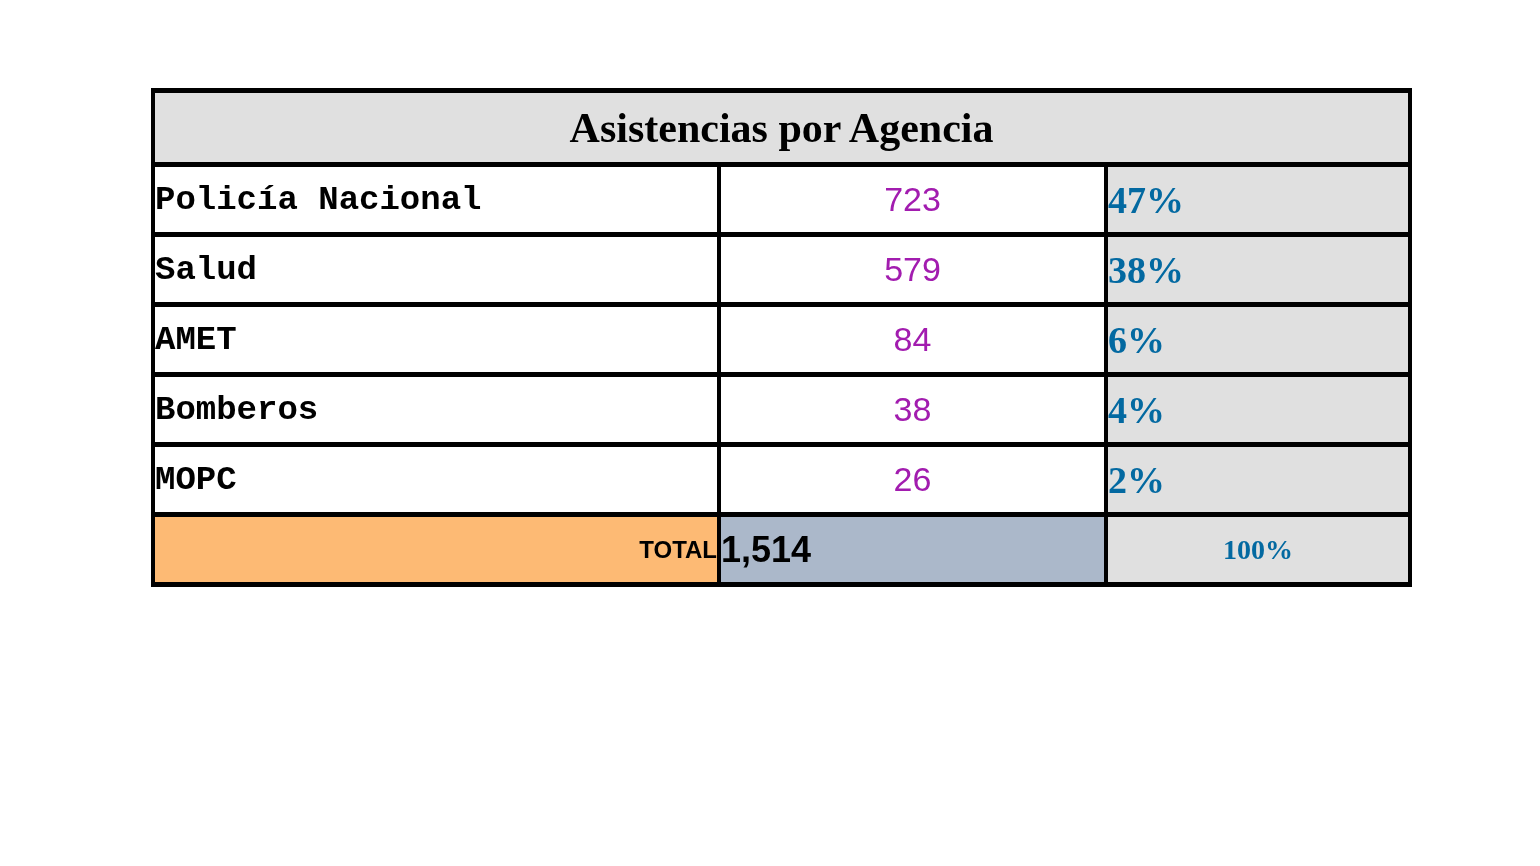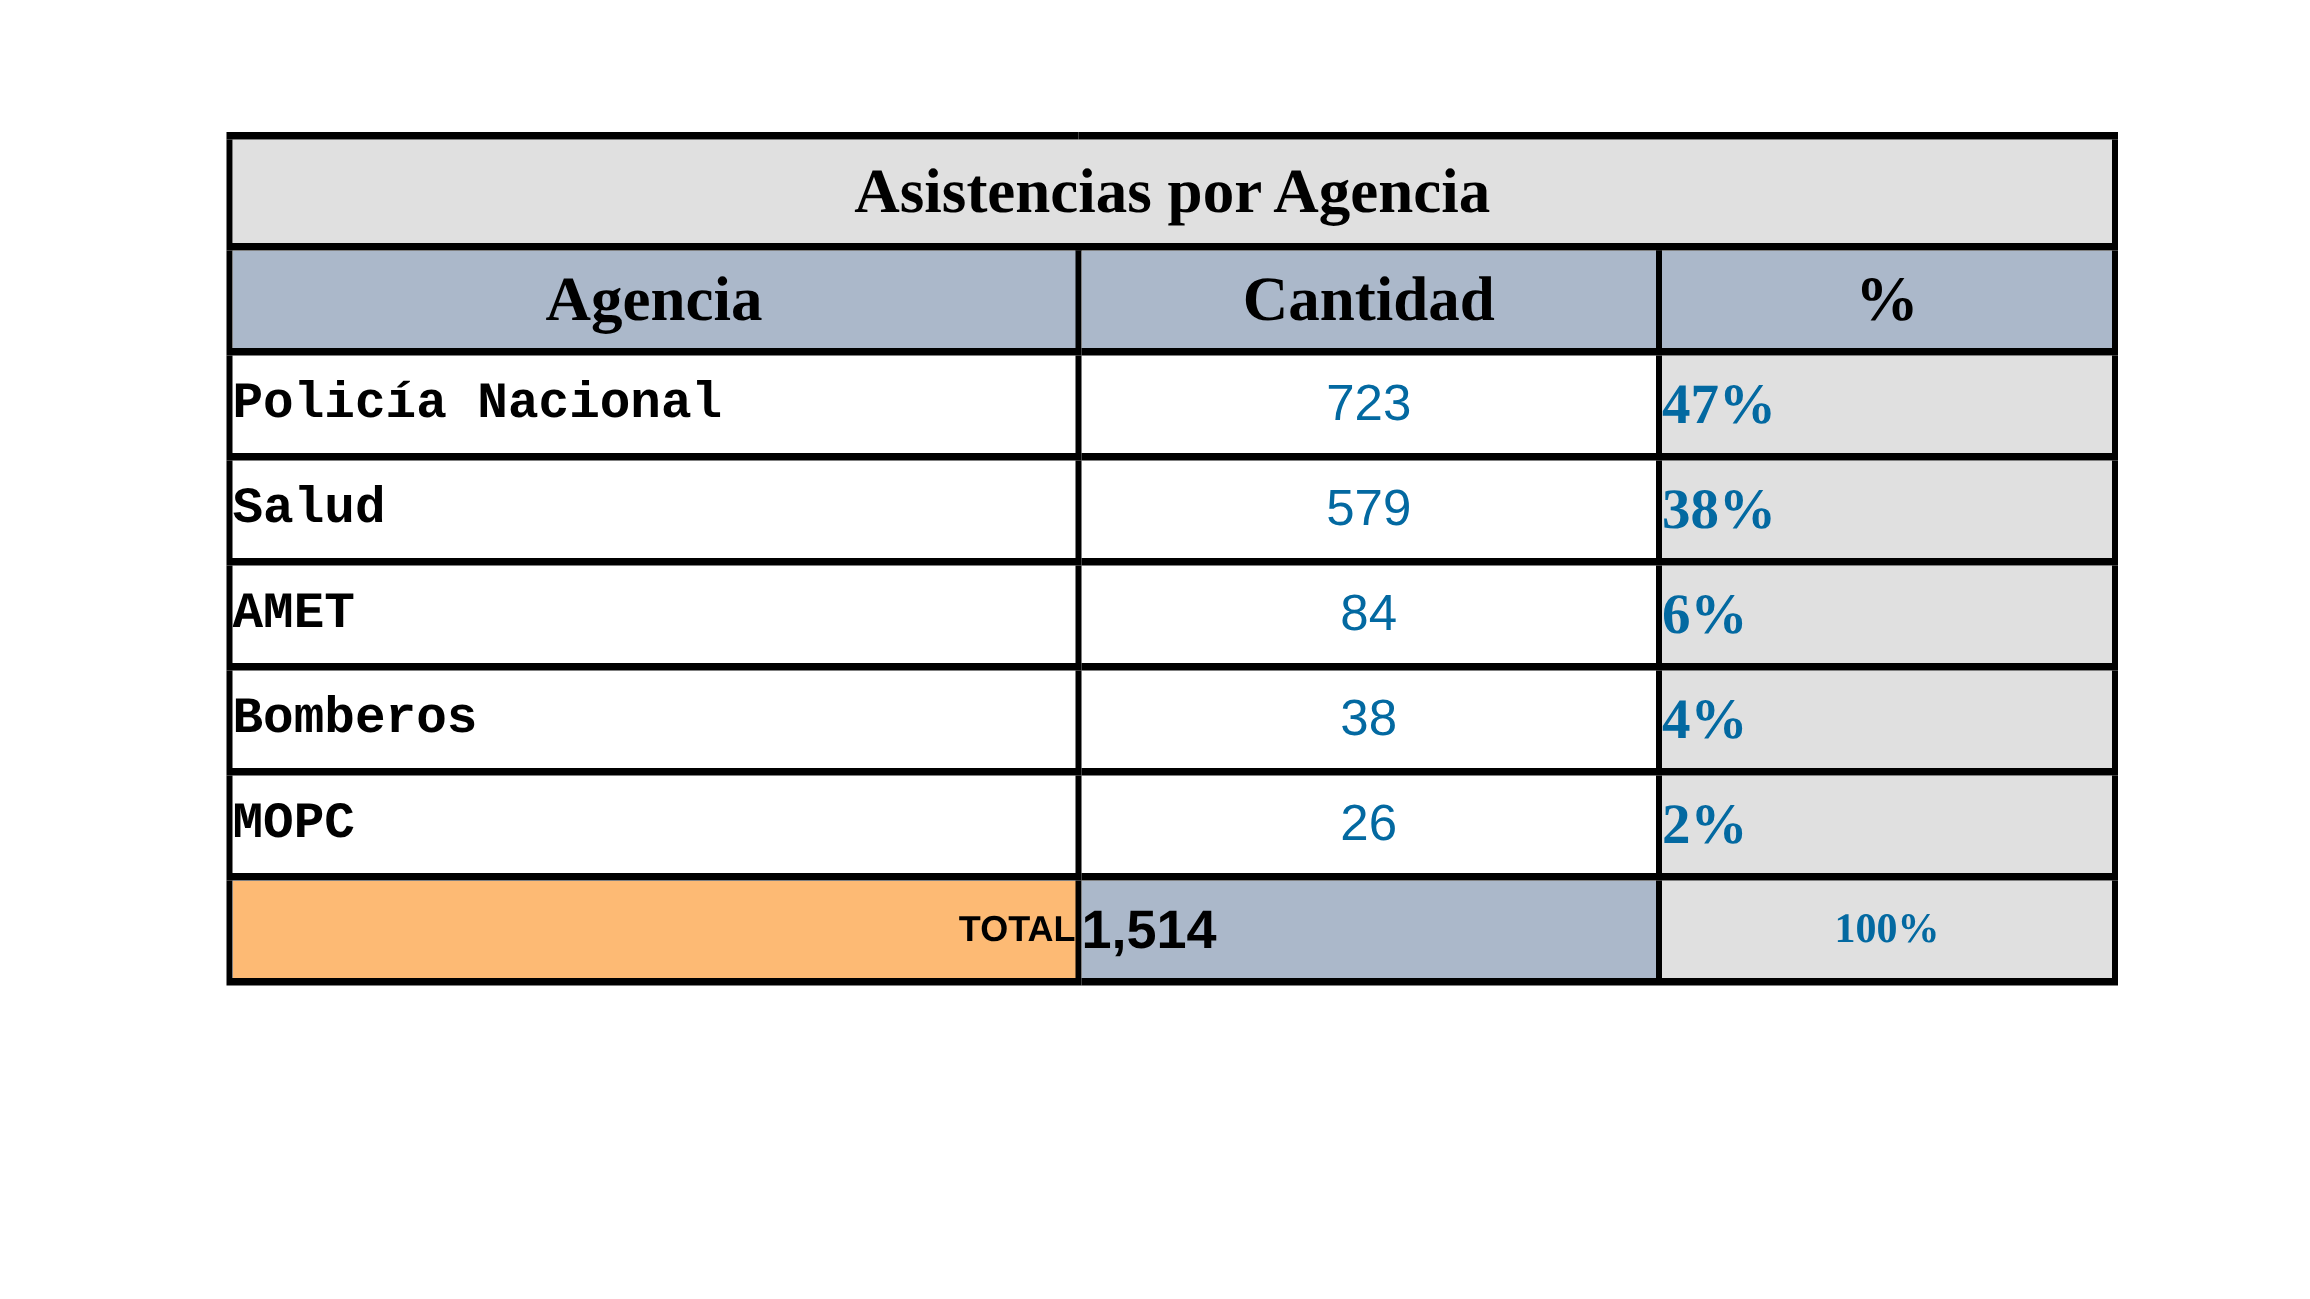--- a/index.html
+++ b/index.html
@@ -66,21 +66,21 @@
     text-align: left;
     padding-left: 16px;
     color: #000000;
   }
   .qty-cell {
     background: #ffffff;
     font-family: "Liberation Sans", sans-serif;
     font-weight: normal;
     font-size: 34px;
     text-align: center;
-    color: #0369a1;
+    color: #a21caf;
   }
   .pct-cell {
     background: #E0E0E0;
     font-family: "Liberation Serif", serif;
     font-weight: bold;
     font-size: 38px;
     color: #0369a1;
   }
   .total-label-cell {
     background: #fdba74;
@@ -116,25 +116,20 @@
     <table class="agency-table">
       <colgroup>
         <col class="c1">
         <col class="c2">
         <col class="c3">
       </colgroup>
       <tbody>
         <tr class="title-row">
           <td class="title-cell" colspan="3">Asistencias por Agencia</td>
         </tr>
-        <tr class="header-row">
-          <th class="header-cell">Agencia</th>
-          <th class="header-cell">Cantidad</th>
-          <th class="header-cell">%</th>
-        </tr>
 
         <tr class="data-row">
           <td class="agency-cell">Policía Nacional</td>
           <td class="qty-cell">723</td>
           <td class="pct-cell">47%</td>
         </tr>
         <tr class="data-row">
           <td class="agency-cell">Salud</td>
           <td class="qty-cell">579</td>
           <td class="pct-cell">38%</td>

